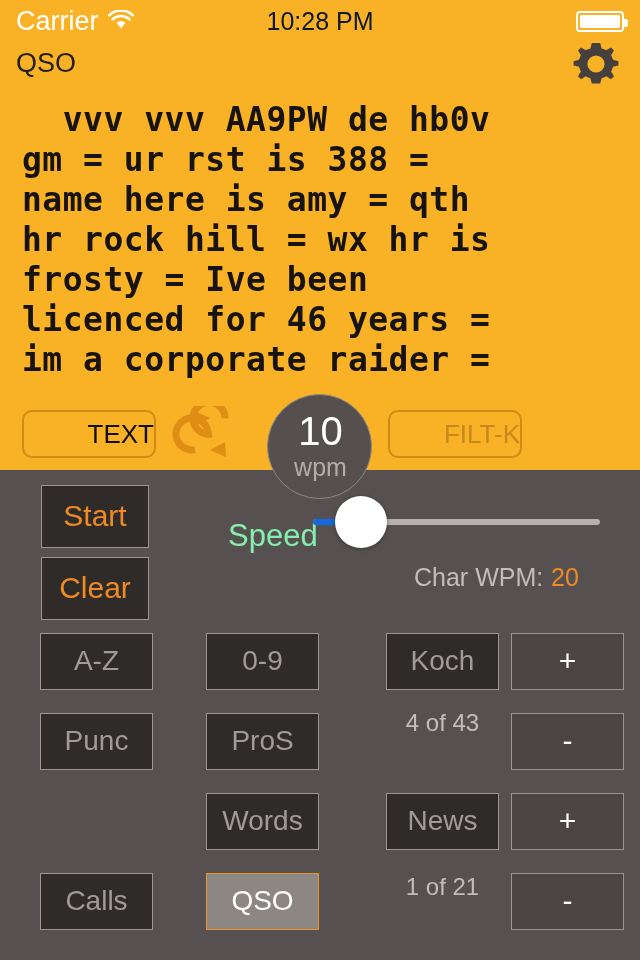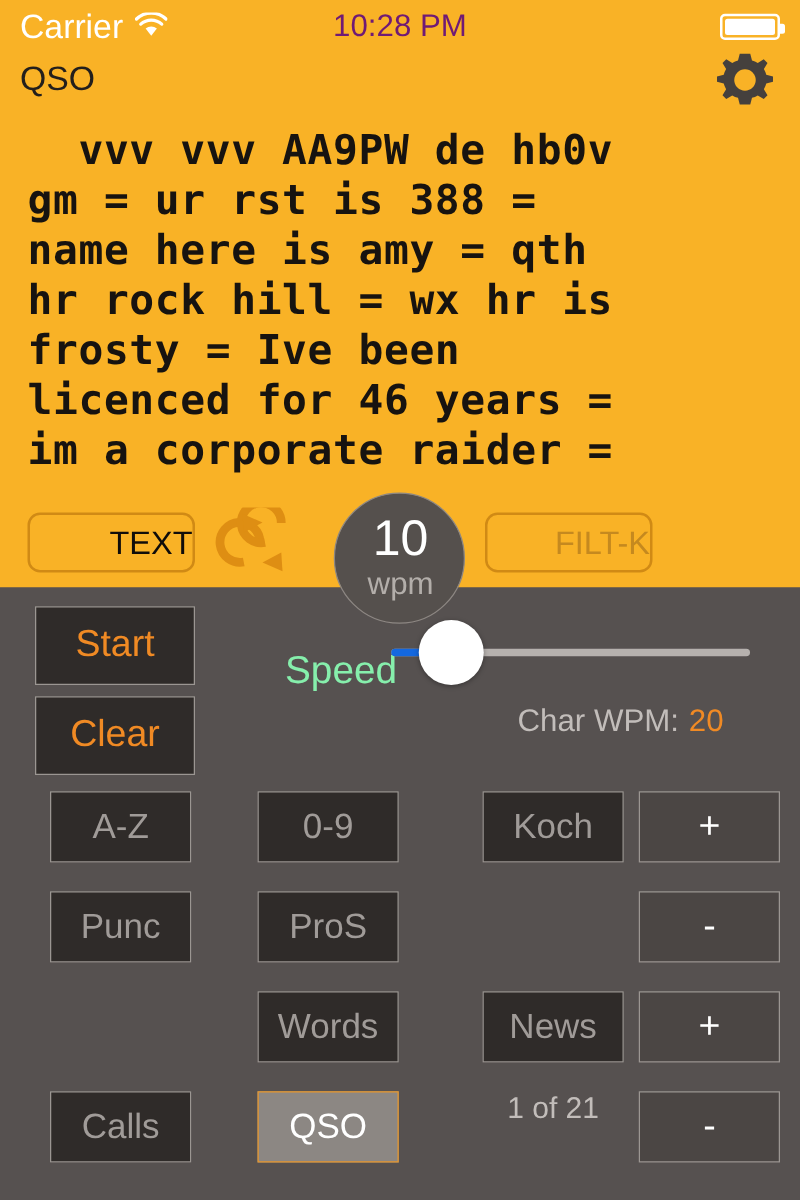--- a/index.html
+++ b/index.html
@@ -47,21 +47,21 @@
     position: absolute;
     left: 108px; top: 10px;
     width: 26px; height: 20px;
   }
   .status-time {
     position: absolute;
     left: 0; top: 7px;
     width: 640px;
     text-align: center;
     font-size: 25px;
-    color: #701a75;
+    color: #0f172a;
   }
   .battery {
     position: absolute;
     right: 16px; top: 11px;
     width: 48px; height: 21px;
     border: 2px solid #ffffff;
     border-radius: 4px;
   }
   .battery::after {
     content: "";
@@ -166,22 +166,22 @@
     position: absolute;
     left: 0; top: 470px;
     width: 640px;
     height: 490px;
     background: #565150;
   }
 
   
   .action-btn {
     position: absolute;
-    left: 28px;
-    width: 128px;
+    left: 41px;
+    width: 108px;
     height: 63px;
     background: #2f2b29;
     border: 1.5px solid #9b9692;
     color: #F08A24;
     font-size: 30px;
     line-height: 60px;
     text-align: center;
     cursor: pointer;
   }
   .btn-start { top: 15px; }
@@ -382,15 +382,16 @@
   <div class="mode-btn col2 row4 sel">QSO</div>
 
   <div class="mode-btn col3 row1">Koch</div>
   <div class="mode-btn col3 row3">News</div>
 
   <div class="step-btn row1">+</div>
   <div class="step-btn row2">-</div>
   <div class="step-btn row3">+</div>
   <div class="step-btn row4">-</div>
 
+  <div class="counter counter-1">4 of 43</div>
   <div class="counter counter-2">1 of 21</div>
 
 </div>
 
 </body></html>

